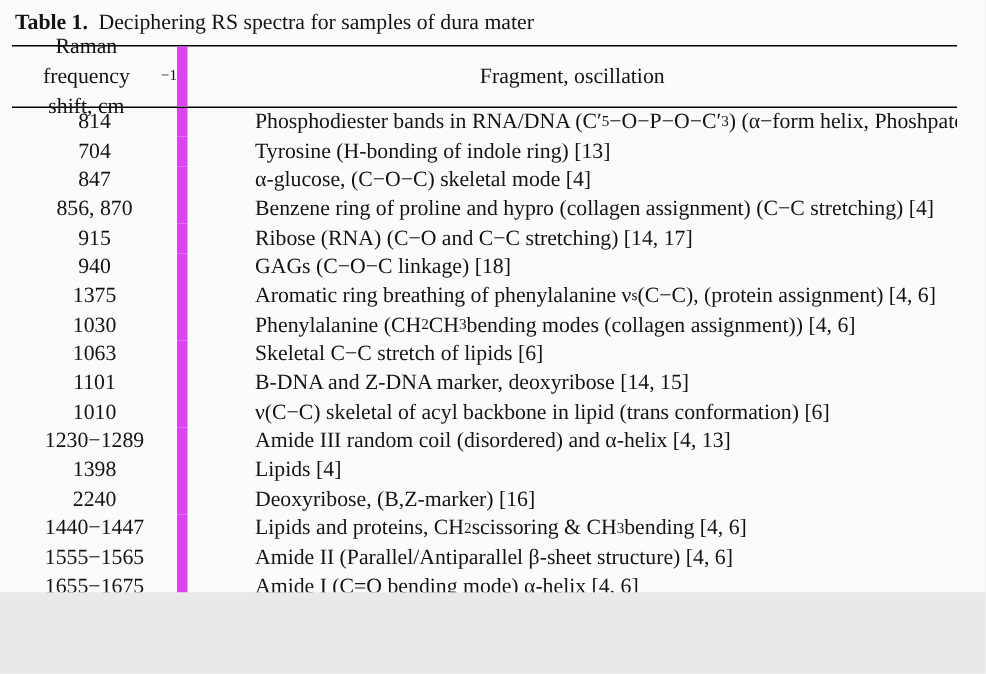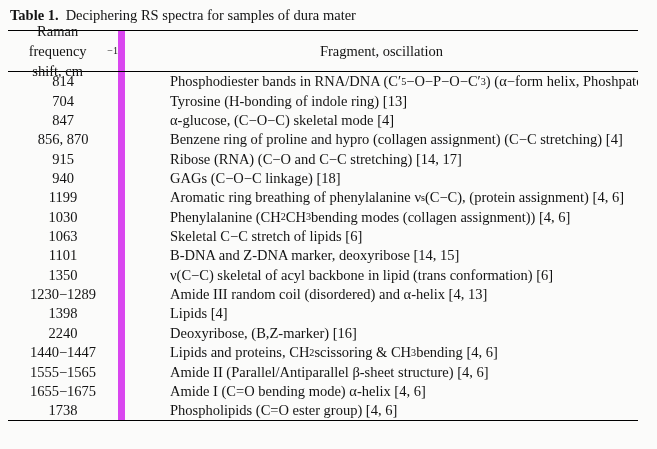--- a/index.html
+++ b/index.html
@@ -1,17 +1,17 @@
 <!DOCTYPE html>
 <html><head>
 <meta charset="utf-8">
 <style>
   html,body{margin:0;padding:0;background:#e9e9e9;}
   .page{
-    width:657px;height:449px;background:#fbfbfa;color:#131313;
+    width:657px;height:395px;background:#fbfbfa;color:#131313;
     font-family:"Liberation Serif","DejaVu Serif",serif;font-size:14.5px;
     box-sizing:border-box;padding:7px 0 0 8px;overflow:hidden;
   }
   .caption{margin:0 0 6px 2px;white-space:nowrap;}
   .cap-label{font-weight:bold;}
   .cap-text{margin-left:7px;}
   .rs-table{width:630px;border-top:1.6px solid #000;border-bottom:1.6px solid #000;}
   .thead{display:flex;border-bottom:1.4px solid #000;height:40px;}
   .cell-freq{width:110px;flex:none;border-right:7px solid #d946ef;text-align:center;}
   .thead .cell-freq{
@@ -72,41 +72,41 @@
           <div class="cell-freq">915</div>
           <div class="cell-frag">Ribose (RNA) (C−O and C−C stretching) [14, 17]</div>
         </div>
 
         <div class="row">
           <div class="cell-freq">940</div>
           <div class="cell-frag">GAGs (C−O−C linkage) [18]</div>
         </div>
 
         <div class="row">
-          <div class="cell-freq">1199</div>
+          <div class="cell-freq">1375</div>
           <div class="cell-frag">Aromatic ring breathing of phenylalanine ν<sub>s</sub>(C−C), (protein assignment) [4, 6]</div>
         </div>
 
         <div class="row">
           <div class="cell-freq">1030</div>
           <div class="cell-frag">Phenylalanine (CH<sub>2</sub>CH<sub>3</sub> bending modes (collagen assignment)) [4, 6]</div>
         </div>
 
         <div class="row">
           <div class="cell-freq">1063</div>
           <div class="cell-frag">Skeletal C−C stretch of lipids [6]</div>
         </div>
 
         <div class="row">
           <div class="cell-freq">1101</div>
           <div class="cell-frag">B-DNA and Z-DNA marker, deoxyribose [14, 15]</div>
         </div>
 
         <div class="row">
-          <div class="cell-freq">1350</div>
+          <div class="cell-freq">1010</div>
           <div class="cell-frag">ν(C−C) skeletal of acyl backbone in lipid (trans conformation) [6]</div>
         </div>
 
 
         <div class="row">
           <div class="cell-freq">1230−1289</div>
           <div class="cell-frag">Amide III random coil (disordered) and α-helix [4, 13]</div>
         </div>
 
         <div class="row">

